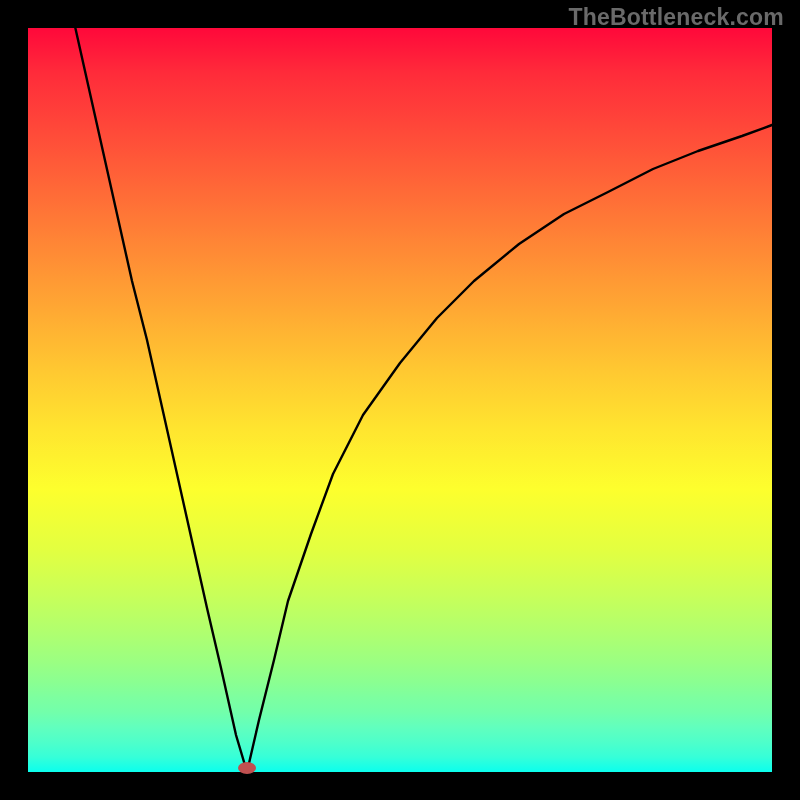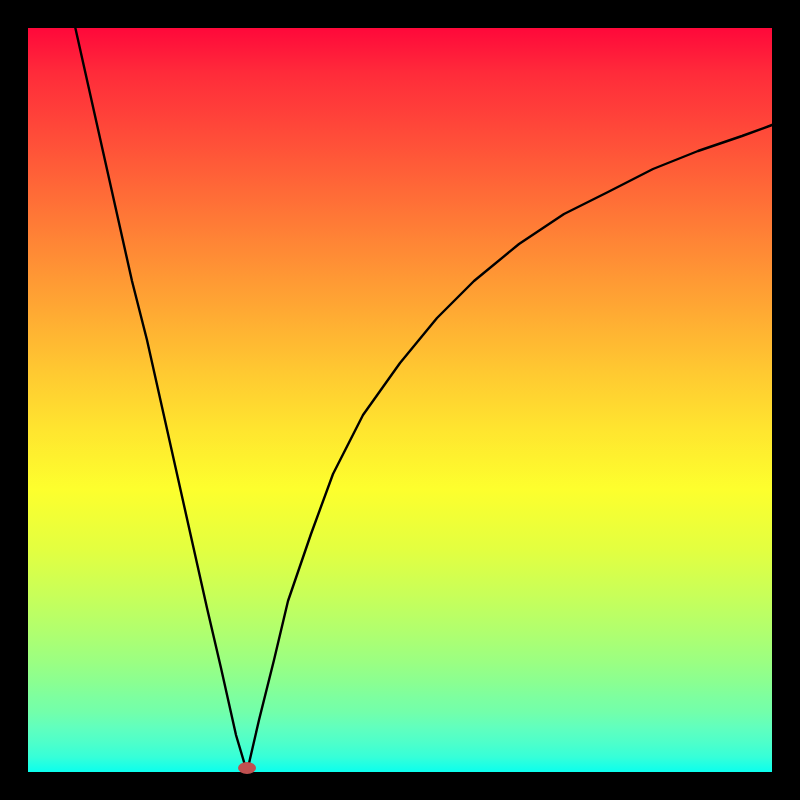--- a/index.html
+++ b/index.html
@@ -68,20 +68,21 @@
   .marker-dot {
     fill: #c05050;
     stroke: none;
   }
 </style>
 </head>
 <body>
 
 <div class="chart-wrap">
 
+  <div class="watermark">TheBottleneck.com</div>
 
   <div class="plot-area">
     <svg class="curves" viewBox="0 0 744 744" preserveAspectRatio="none">
       <path d="M 44 -15
                L 59 52
                L 74 119
                L 89 186
                L 104 253
                L 119 312
                L 134 379

